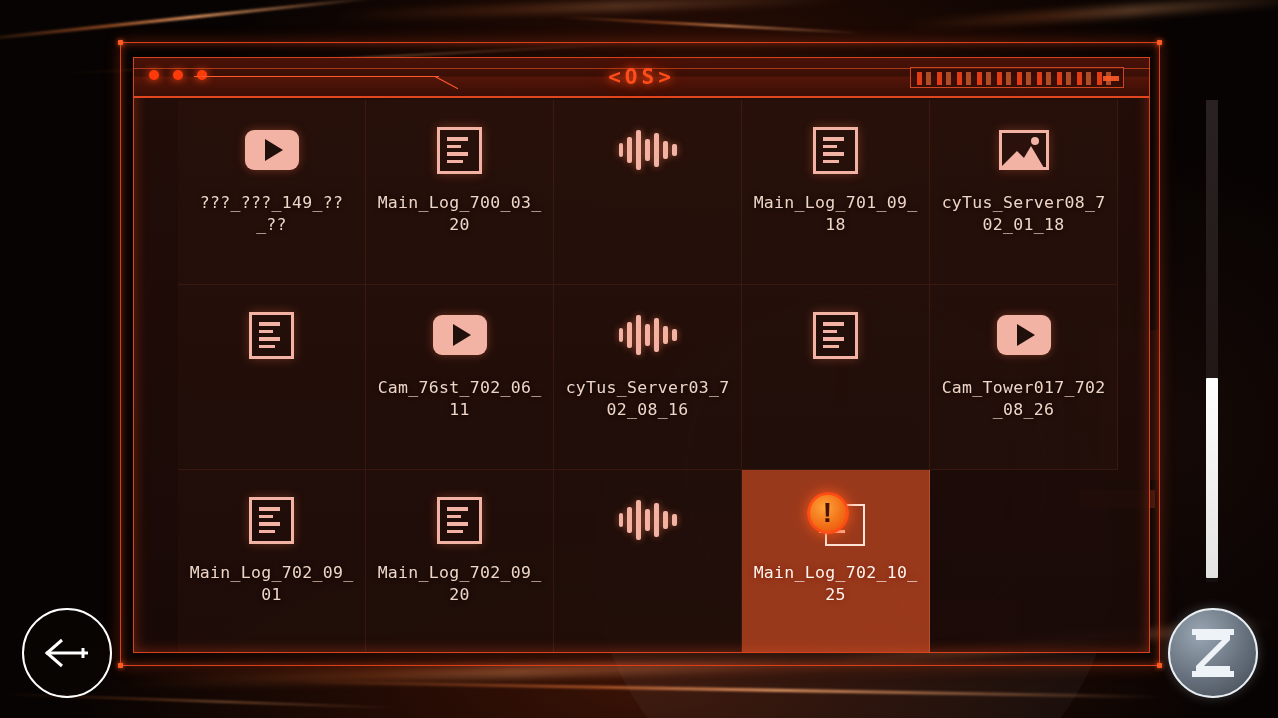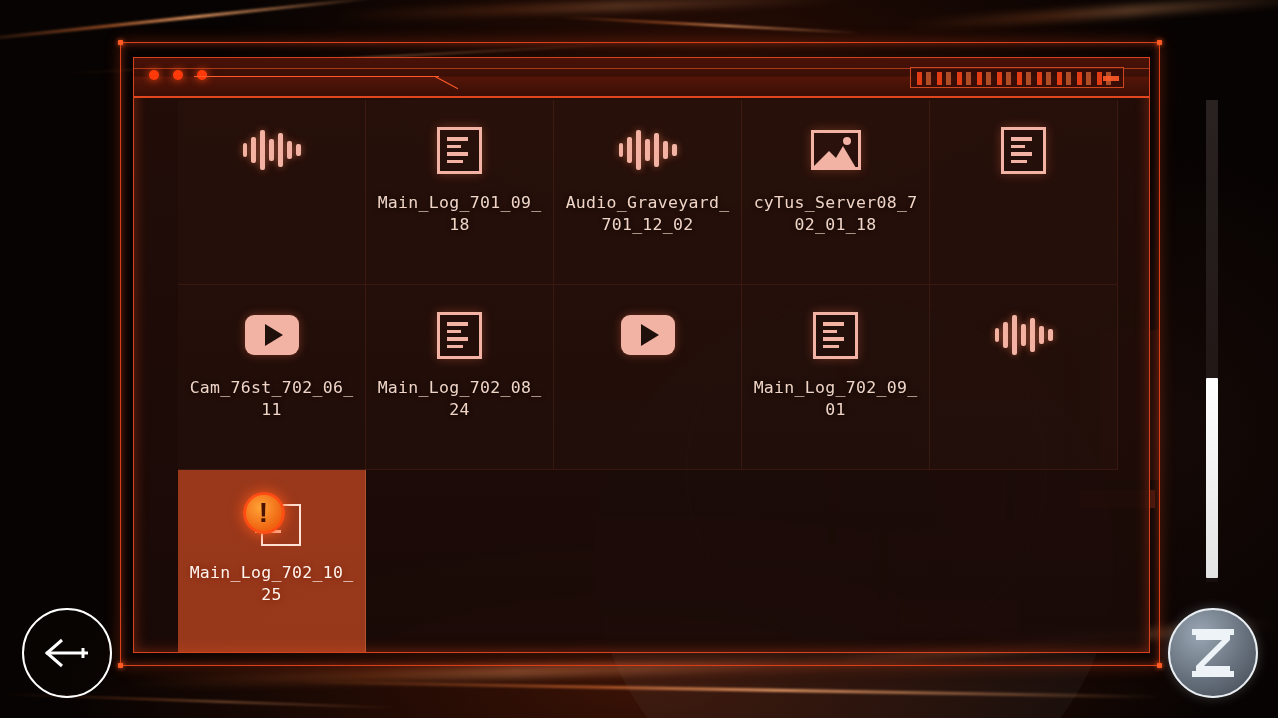--- a/index.html
+++ b/index.html
@@ -164,28 +164,48 @@
 
   <div id="win">
 
     <div id="titlebar">
       <div id="tbdots">
         <i></i>
         <i></i>
         <i></i>
       </div>
       <div id="tbnotch"></div>
+      <div id="tbtitle">&lt;OS&gt;</div>
       <div id="tbstatus">
         <span></span>
         <em></em>
       </div>
     </div>
 
     <div id="gridwrap">
       <div id="grid">
+          <div class="cell">
+            <div class="ico">
+              <div class="i-video">
+                <b></b>
+              </div>
+            </div>
+            <div class="lbl">???_???_149_??_??</div>
+          </div>
+          <div class="cell">
+            <div class="ico">
+              <div class="i-doc">
+                <i></i>
+                <i></i>
+                <i></i>
+                <i></i>
+              </div>
+            </div>
+            <div class="lbl">Main_Log_700_03_20</div>
+          </div>
           <div class="cell">
             <div class="ico">
               <div class="i-audio">
                 <i style="height:14px"></i>
                 <i style="height:26px"></i>
                 <i style="height:40px"></i>
                 <i style="height:22px"></i>
                 <i style="height:34px"></i>
                 <i style="height:18px"></i>
                 <i style="height:12px"></i>
@@ -198,88 +218,99 @@
                 <i></i>
                 <i></i>
                 <i></i>
                 <i></i>
               </div>
             </div>
             <div class="lbl">Main_Log_701_09_18</div>
           </div>
           <div class="cell">
             <div class="ico">
+              <div class="i-image">
+                <u></u>
+                <s></s>
+                <s class="b"></s>
+              </div>
+            </div>
+            <div class="lbl">cyTus_Server08_702_01_18</div>
+          </div>
+          <div class="cell">
+            <div class="ico">
+              <div class="i-doc">
+                <i></i>
+                <i></i>
+                <i></i>
+                <i></i>
+              </div>
+            </div>
+          </div>
+          <div class="cell">
+            <div class="ico">
+              <div class="i-video">
+                <b></b>
+              </div>
+            </div>
+            <div class="lbl">Cam_76st_702_06_11</div>
+          </div>
+          <div class="cell">
+            <div class="ico">
               <div class="i-audio">
                 <i style="height:14px"></i>
                 <i style="height:26px"></i>
                 <i style="height:40px"></i>
                 <i style="height:22px"></i>
                 <i style="height:34px"></i>
                 <i style="height:18px"></i>
                 <i style="height:12px"></i>
               </div>
             </div>
-            <div class="lbl">Audio_Graveyard_701_12_02</div>
-          </div>
-          <div class="cell">
-            <div class="ico">
-              <div class="i-image">
-                <u></u>
-                <s></s>
-                <s class="b"></s>
-              </div>
-            </div>
-            <div class="lbl">cyTus_Server08_702_01_18</div>
+            <div class="lbl">cyTus_Server03_702_08_16</div>
           </div>
           <div class="cell">
             <div class="ico">
               <div class="i-doc">
                 <i></i>
                 <i></i>
                 <i></i>
                 <i></i>
               </div>
             </div>
           </div>
           <div class="cell">
             <div class="ico">
               <div class="i-video">
                 <b></b>
               </div>
             </div>
-            <div class="lbl">Cam_76st_702_06_11</div>
-          </div>
-          <div class="cell">
-            <div class="ico">
-              <div class="i-doc">
-                <i></i>
-                <i></i>
-                <i></i>
-                <i></i>
-              </div>
-            </div>
-            <div class="lbl">Main_Log_702_08_24</div>
-          </div>
-          <div class="cell">
-            <div class="ico">
-              <div class="i-video">
-                <b></b>
-              </div>
-            </div>
+            <div class="lbl">Cam_Tower017_702_08_26</div>
           </div>
           <div class="cell">
             <div class="ico">
               <div class="i-doc">
                 <i></i>
                 <i></i>
                 <i></i>
                 <i></i>
               </div>
             </div>
             <div class="lbl">Main_Log_702_09_01</div>
+          </div>
+          <div class="cell">
+            <div class="ico">
+              <div class="i-doc">
+                <i></i>
+                <i></i>
+                <i></i>
+                <i></i>
+              </div>
+            </div>
+            <div class="lbl">Main_Log_702_09_20</div>
           </div>
           <div class="cell">
             <div class="ico">
               <div class="i-audio">
                 <i style="height:14px"></i>
                 <i style="height:26px"></i>
                 <i style="height:40px"></i>
                 <i style="height:22px"></i>
                 <i style="height:34px"></i>
                 <i style="height:18px"></i>

